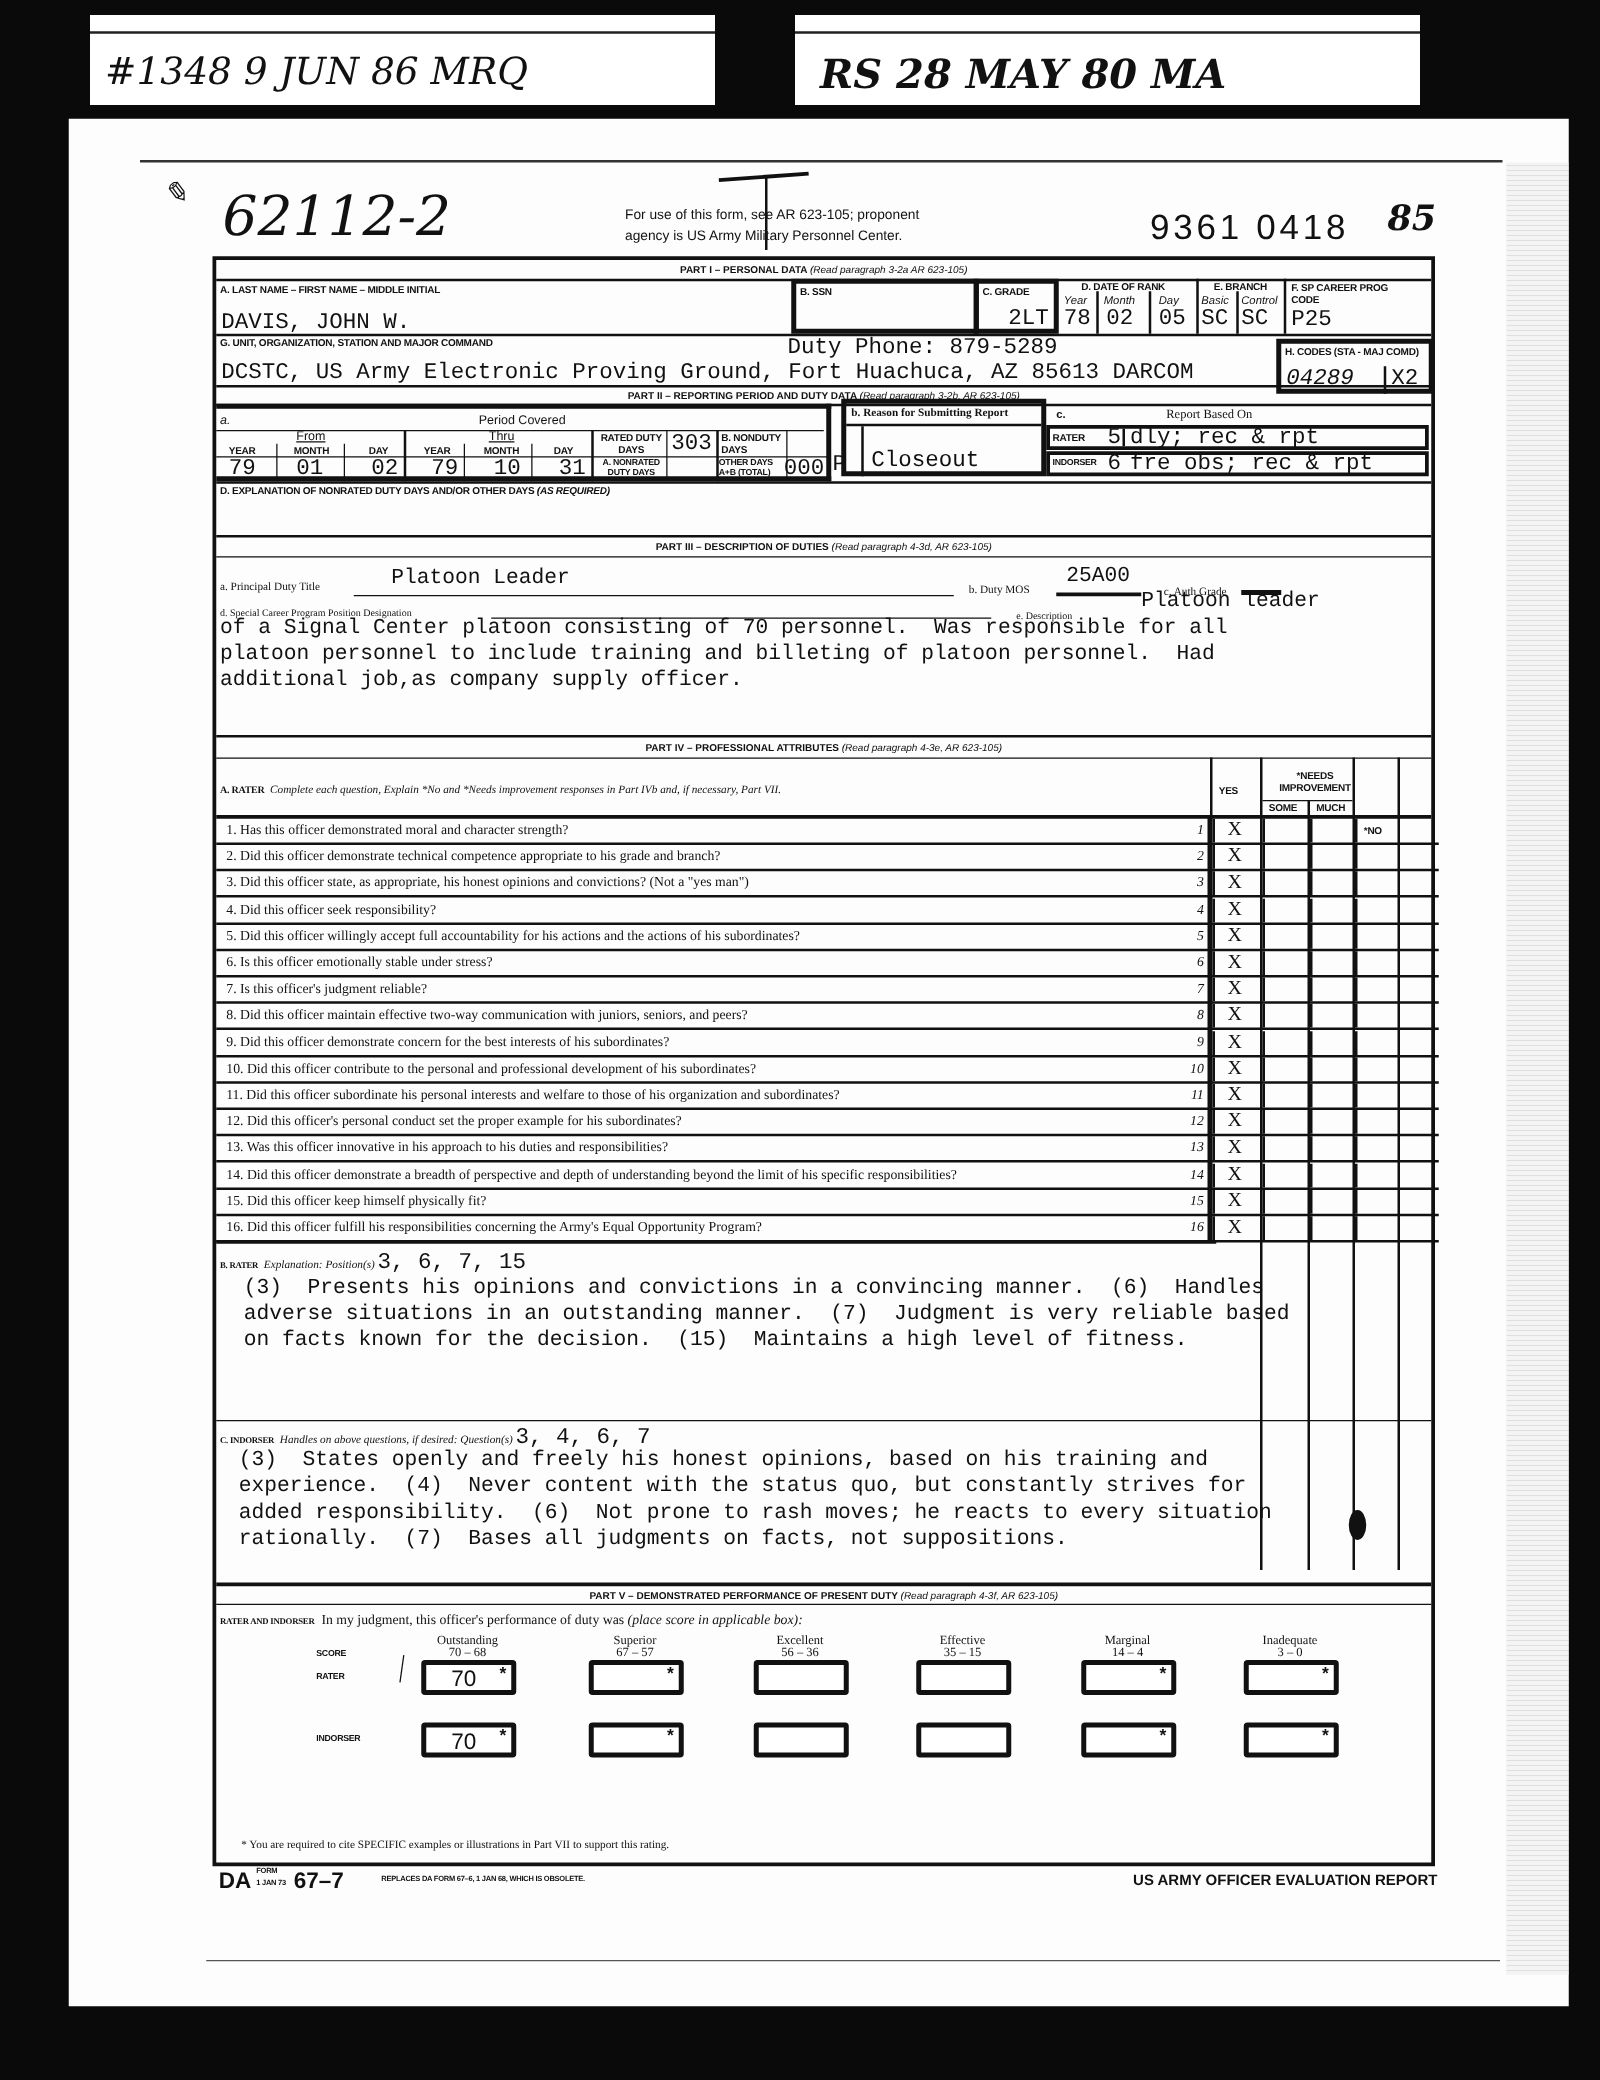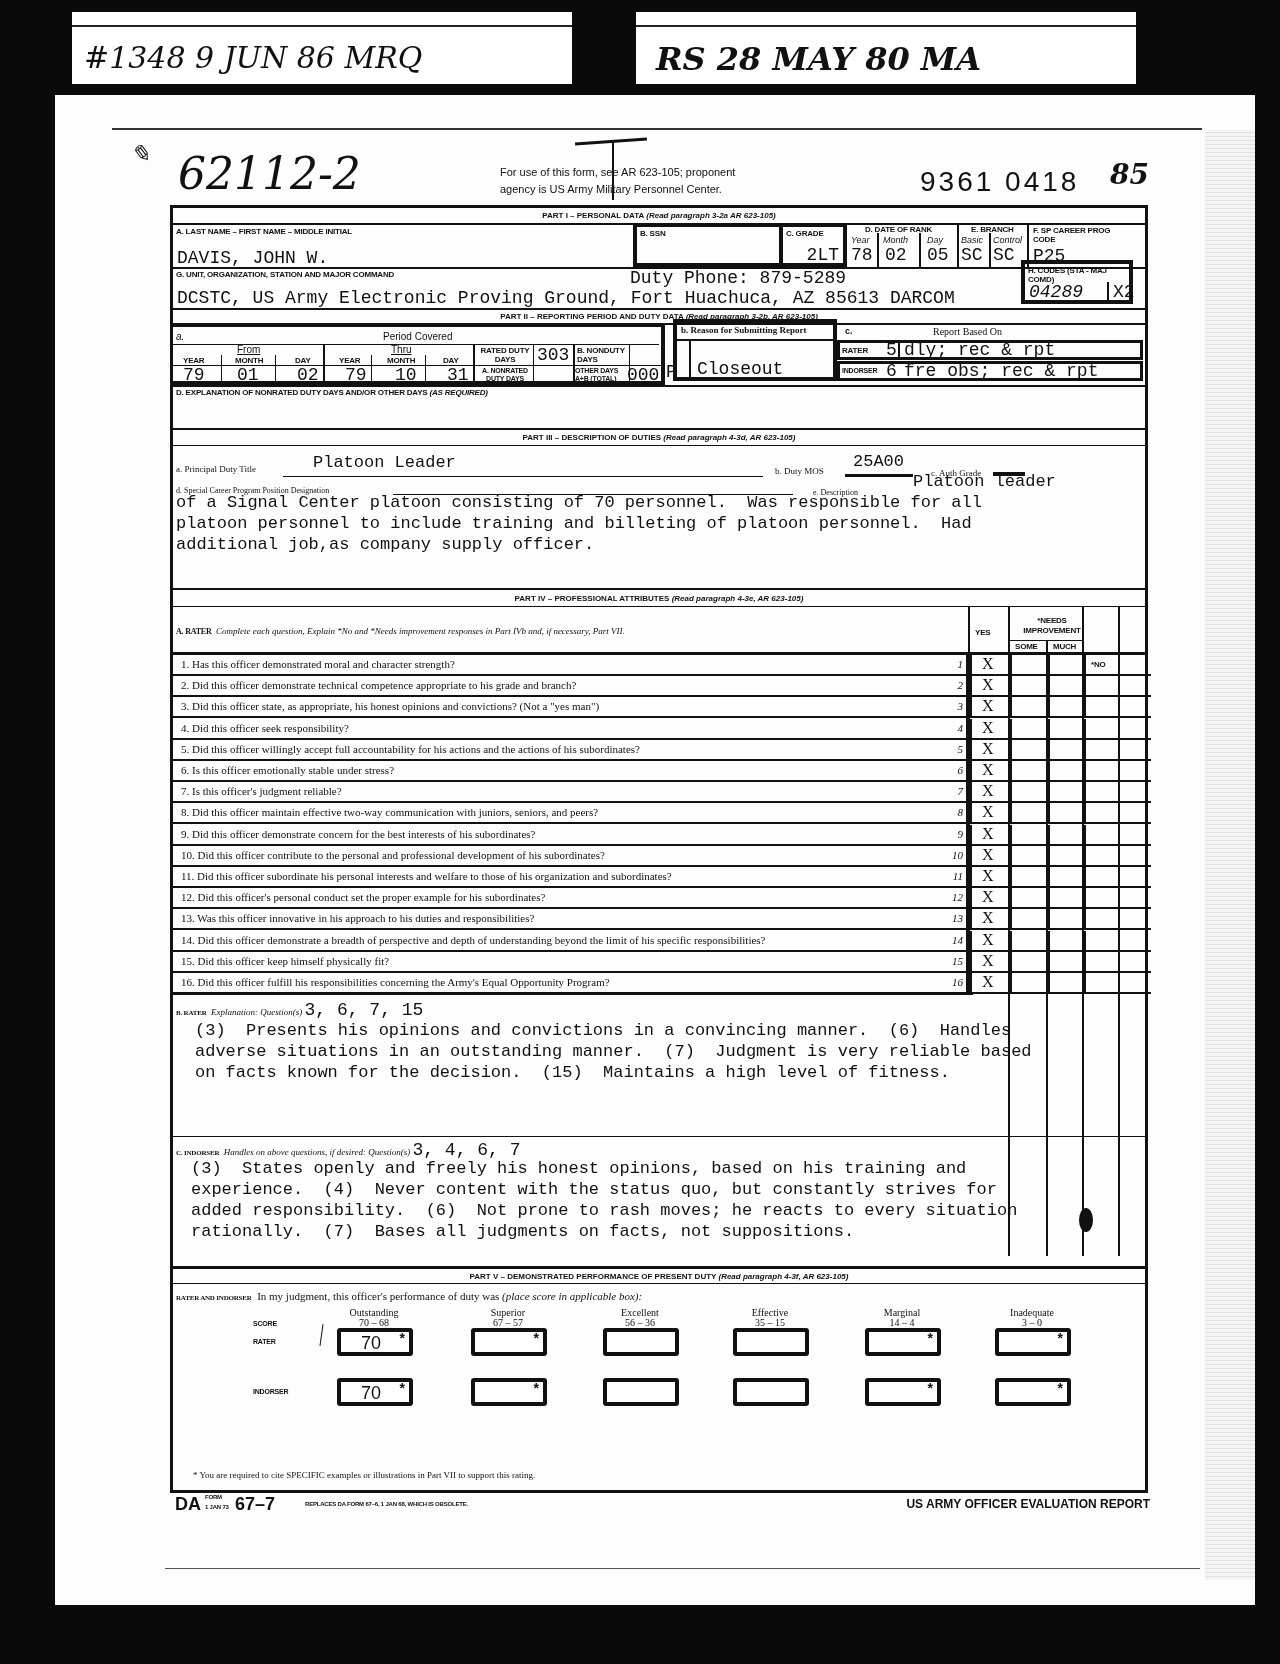--- a/index.html
+++ b/index.html
@@ -7,21 +7,21 @@
          font-family:"Liberation Sans", sans-serif; color:#111; }
   .stub { position:absolute; background:#fff; }
   .hw { font-family:"DejaVu Serif", serif; font-style:italic; color:#111; position:absolute; white-space:nowrap; }
   .page { position:absolute; left:55px; top:95px; width:1200px; height:1510px; background:#fdfdfd; }
   .mono { font-family:"Liberation Mono", monospace; }
   .cond { font-family:"Liberation Sans Narrow","Liberation Sans", sans-serif; }
   .abs { position:absolute; }
   .lbl { font-size:8px; font-weight:bold; text-transform:uppercase; letter-spacing:-0.2px; }
   .form { position:absolute; left:170px; top:205px; width:978px; height:1288px; border:3px solid #111; box-sizing:border-box; }
   .hdr { font-size:8px; font-weight:bold; text-align:center; position:absolute; left:0; right:0; }
-  .hdr i { font-weight:bold; }
+  .hdr i { font-weight:normal; }
   .hline { position:absolute; left:0; right:0; height:2px; background:#111; }
   .vline { position:absolute; width:2px; background:#111; }
   .box { position:absolute; border:2px solid #111; box-sizing:border-box; }
   .thick { border-width:4px; }
   .val { font-family:"Liberation Mono", monospace; font-size:18px; position:absolute; white-space:nowrap; }
   .qrow { position:absolute; left:0; width:978px; height:21px; border-bottom:2px solid #111; box-sizing:border-box; }
   .qtext { position:absolute; left:8px; top:3px; font-size:11px; font-family:"Liberation Serif", serif; white-space:nowrap; }
   .qnum { position:absolute; left:778px; top:3px; font-size:11px; font-style:italic; font-family:"Liberation Serif", serif; width:12px; text-align:right;}
   .cell { position:absolute; top:0; height:19px; border-left:2px solid #111; box-sizing:border-box; }
   .xmark { font-family:"Liberation Serif", serif; font-size:16px; position:absolute; left:10px; top:0px; }
@@ -91,21 +91,21 @@
     <div class="val" style="left:36px;top:22px;">SC</div>
     <div class="vline" style="left:32px;top:10px;height:34px;"></div>
   </div>
   <div class="vline" style="left:854px;top:15px;height:44px;"></div>
   <div class="abs lbl" style="left:860px;top:18px;width:80px;line-height:9px;">f. SP CAREER PROG CODE</div>
   <div class="val" style="left:860px;top:38px;">P25</div>
   <div class="hline" style="top:59px;"></div>
   <div class="abs lbl" style="left:3px;top:62px;">g. UNIT, ORGANIZATION, STATION AND MAJOR COMMAND</div>
   <div class="val" style="left:457px;top:60px;">Duty Phone: 879-5289</div>
   <div class="val" style="left:4px;top:80px;">DCSTC, US Army Electronic Proving Ground, Fort Huachuca, AZ 85613  DARCOM</div>
-  <div class="box thick" style="left:848px;top:52px;width:112px;height:44px;">
+  <div class="box thick" style="left:848px;top:63px;width:126px;height:44px;text-align:right;">
     <div class="abs lbl" style="left:3px;top:2px;">h. CODES (Sta - Maj Comd)</div>
     <div class="val" style="left:4px;top:18px;font-style:italic;">04289</div>
     <div class="vline" style="left:82px;top:18px;height:22px;"></div>
     <div class="val" style="left:88px;top:18px;">X2</div>
   </div>
   <div class="hline" style="top:100px;"></div>
 
   <div class="hdr" style="top:104px;"><span>PART II – REPORTING PERIOD AND DUTY DATA</span> <i>(Read paragraph 3-2b, AR 623-105)</i></div>
   <div class="hline" style="top:115px;"></div>
   <div class="box thick" style="left:0;top:115px;width:492px;height:62px;border-left:none;">
@@ -362,21 +362,21 @@
           <span class="xmark">X</span>
         </div>
         <div class="cell" style="left: 837px; width: 38px;"></div>
         <div class="cell" style="left: 875px; width: 38px;"></div>
         <div class="cell" style="left: 911px; width: 36px;"></div>
       </div>
     </div>
   <div class="hline" style="top:784px;height:3px;width:800px;"></div>
 
   <div class="abs" style="left:3px;top:792px;font-size:9px;font-family:'Liberation Serif',serif;font-style:italic;">
-    <span class="lbl" style="font-style:normal;font-size:7px;">b. RATER</span>&nbsp;&nbsp;<span>Explanation: Question(s)</span>
+    <span class="lbl" style="font-style:normal;font-size:7px;">b. RATER</span>&nbsp;&nbsp;<span>Explanation: Position(s)</span>
     <span class="mono" style="font-size:18px;font-style:normal;">3, 6, 7, 15</span>
   </div>
   <div class="para" id="rater-lines" style="left:22px;top:812px;"><div>(3)  Presents his opinions and convictions in a convincing manner.  (6)  Handles</div><div>adverse situations in an outstanding manner.  (7)  Judgment is very reliable based</div><div>on facts known for the decision.  (15)  Maintains a high level of fitness.</div></div>
   <div class="hline" style="top:928px;height:1px;"></div>
   <div class="abs" style="left:3px;top:932px;font-size:9px;font-family:'Liberation Serif',serif;font-style:italic;">
     <span class="lbl" style="font-style:normal;font-size:7px;margin-top:30px;">c. INDORSER</span>&nbsp;&nbsp;<span>Handles on above questions, if desired:  Question(s)</span>
     <span class="mono" style="font-size:18px;font-style:normal;">3, 4, 6, 7</span>
   </div>
   <div class="para" id="indorser-lines" style="left:18px;top:950px;"><div>(3)  States openly and freely his honest opinions, based on his training and</div><div>experience.  (4)  Never content with the status quo, but constantly strives for</div><div>added responsibility.  (6)  Not prone to rash moves; he reacts to every situation</div><div>rationally.  (7)  Bases all judgments on facts, not suppositions.</div></div>
   <div class="abs" style="left:906px;top:1000px;width:14px;height:24px;background:#111;border-radius:50%;"></div>

